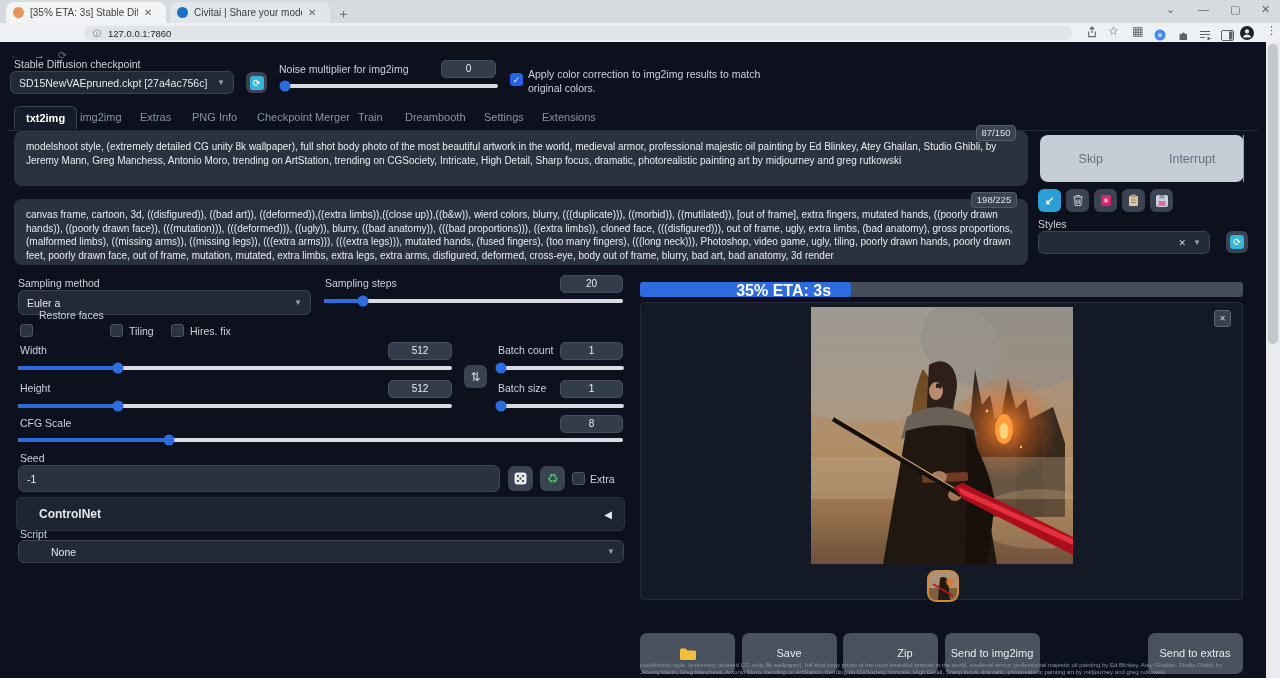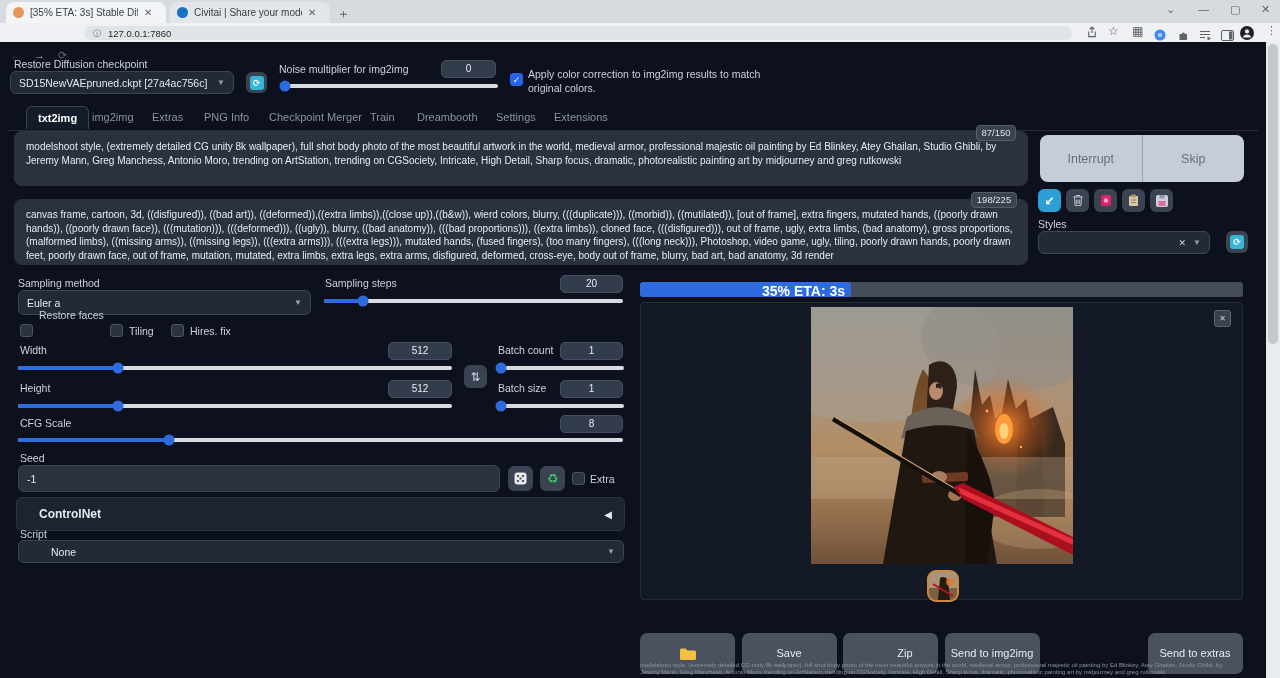--- a/index.html
+++ b/index.html
@@ -38,21 +38,21 @@
                   background:#2e6bdf; transform:translate(-50%,-50%); }
   .cbox { position:absolute; width:13px; height:13px; border-radius:3px; background:#2a3340; border:1px solid #4b5563; }
   .cbox.checked { background:#2563eb; border-color:#2563eb; color:#fff; font-size:9px; line-height:12px; text-align:center; }
   .iconbtn { position:absolute; background:#3a4352; border-radius:6px; display:flex; align-items:center; justify-content:center; }
   .cyansq { width:14px; height:14px; border-radius:3px; background:#35b6d9; color:#fff; font-size:9px;
             line-height:14px; text-align:center; font-weight:bold; }
   .counter { position:absolute; background:#39424f; border:1px solid #535d6d; border-radius:4px;
              color:#dde1e7; font-size:9.5px; text-align:center; line-height:14px; z-index:5; }
   .ta { position:absolute; background:#2a3240; border-radius:8px; color:#e8ebf0; font-size:10px;
         line-height:13.5px; padding:9px 12px; overflow:hidden; }
-  .navtab { position:absolute; top:111px; font-size:11px; color:#8b93a1;margin-left:12px; }
+  .navtab { position:absolute; top:111px; font-size:11px; color:#8b93a1; }
   .navtab.active { top:106px; border:1px solid #3b4452; border-bottom:none; background:#151c29;
                    border-radius:6px 6px 0 0; padding:5px 11px; color:#fff; font-weight:bold; }
   .fbtn { position:absolute; top:617px; width:95px; height:41px; background:#4a5260; border-radius:7px;
           color:#e8ebef; font-size:11px; display:flex; align-items:center; justify-content:center;
           text-align:center; line-height:13px; padding:0 6px;margin-top:16px; }
 </style>
 </head>
 <body>
 
 <div id="app">
@@ -107,21 +107,21 @@
         <circle cx="7" cy="7" r="7" fill="#202124"></circle>
         <circle cx="7" cy="5.4" r="2.1" fill="#e8eaed"></circle>
         <path d="M2.8 11.5a4.4 4.4 0 0 1 8.4 0z" fill="#e8eaed"></path>
       </svg></span>
   <span class="tbicon" style="left:1266px;top:24px;font-size:11px;color:#5f6368;">⋮</span>
 
   <div style="position:absolute;left:1266px;top:42px;width:14px;height:636px;background:#e9ebee;">
     <div style="position:absolute;left:2px;top:2px;width:10px;height:300px;background:#c4c8cd;border-radius:5px;"></div>
   </div>
 
-  <span class="lbl" style="left:14px;top:58px;">Restore Diffusion checkpoint</span>
+  <span class="lbl" style="left:14px;top:58px;">Stable Diffusion checkpoint</span>
   <div class="ddown" style="left:10px;top:71px;width:224px;height:23px;">
     <span>SD15NewVAEpruned.ckpt [27a4ac756c]</span>
     <span class="car">▼</span>
   </div>
   <div class="iconbtn" style="left:246px;top:72px;width:21px;height:21px;">
     <span class="cyansq">⟳</span>
   </div>
   <span class="lbl" style="left:279px;top:63px;">Noise multiplier for img2img</span>
   <div class="numbox" style="left:441px;top:60px;width:55px;height:18px;">0</div>
   <div class="slider" style="left: 281px; top: 84px; width: 217px; --p: 2%;">
@@ -142,22 +142,22 @@
   <span class="navtab" style="left:484px;">Settings</span>
   <span class="navtab" style="left:542px;">Extensions</span>
 
   <div class="counter" style="left:976px;top:125px;width:40px;height:16px;">87/150</div>
   <div class="ta" style="left:14px;top:131px;width:1014px;height:55px;">modelshoot style, (extremely detailed CG unity 8k wallpaper), full shot body photo of the most beautiful artwork in the world, medieval armor, professional majestic oil painting by Ed Blinkey, Atey Ghailan, Studio Ghibli, by Jeremy Mann, Greg Manchess, Antonio Moro, trending on ArtStation, trending on CGSociety, Intricate, High Detail, Sharp focus, dramatic, photorealistic painting art by midjourney and greg rutkowski</div>
 
   <div class="counter" style="left:971px;top:192px;width:46px;height:16px;">198/225</div>
   <div class="ta" style="left:14px;top:199px;width:1014px;height:66px;">canvas frame, cartoon, 3d, ((disfigured)), ((bad art)), ((deformed)),((extra limbs)),((close up)),((b&amp;w)), wierd colors, blurry, (((duplicate))), ((morbid)), ((mutilated)), [out of frame], extra fingers, mutated hands, ((poorly drawn hands)), ((poorly drawn face)), (((mutation))), (((deformed))), ((ugly)), blurry, ((bad anatomy)), (((bad proportions))), ((extra limbs)), cloned face, (((disfigured))), out of frame, ugly, extra limbs, (bad anatomy), gross proportions, (malformed limbs), ((missing arms)), ((missing legs)), (((extra arms))), (((extra legs))), mutated hands, (fused fingers), (too many fingers), (((long neck))), Photoshop, video game, ugly, tiling, poorly drawn hands, poorly drawn feet, poorly drawn face, out of frame, mutation, mutated, extra limbs, extra legs, extra arms, disfigured, deformed, cross-eye, body out of frame, blurry, bad art, bad anatomy, 3d render</div>
 
   <div style="position:absolute;left:1040px;top:135px;width:204px;height:47px;background:#c6cdd7;border-radius:8px;display:flex;">
+    <div style="flex:1;display:flex;align-items:center;justify-content:center;font-size:12.5px;color:#66707e;">Skip</div>
     <div style="flex:1;display:flex;align-items:center;justify-content:center;font-size:12.5px;color:#66707e;border-right:1px solid #99a2ae;">Interrupt</div>
-    <div style="flex:1;display:flex;align-items:center;justify-content:center;font-size:12.5px;color:#66707e;">Skip</div>
   </div>
 
   <div class="iconbtn" style="left:1038px;top:189px;width:23px;height:23px;background:#2b9fd6;color:#fff;font-size:12px;font-weight:bold;">
       <span>↙</span>
     </div>
   <div class="iconbtn" style="left:1066px;top:189px;width:23px;height:23px;">
     <svg width="12" height="13" viewBox="0 0 12 13">
         <path d="M1 3h10M4 3V1.5h4V3M2.5 3l.6 8.5h5.8L9.5 3M4.3 5.5v4.5M6 5.5v4.5M7.7 5.5v4.5" stroke="#c9ced6" fill="none" stroke-width="0.9"></path>
       </svg>
   </div>
@@ -275,21 +275,21 @@
   </div>
 
   <span class="lbl" style="left:20px;top:528px;">Script</span>
   <div class="ddown" style="left:18px;top:540px;width:606px;height:23px;padding-left:32px;">
     <span>None</span>
     <span class="car">▼</span>
   </div>
 
   <div style="position: absolute; left: 640px; top: 282px; width: 603px; height: 15px; background: rgb(69, 77, 91); border-radius: 3px; overflow: hidden; --p: 35%;">
     <div class="fill" style="position:absolute;left:0;top:0;height:15px;background:#2e6bdf;border-radius:3px;width:var(--p);text-align:right;">
-      <span style="color:#fff;font-size:14px;font-weight:bold;line-height:15px;padding-right:6px;">35% ETA: 3s</span>
+      <span style="color:#fff;font-size:16px;font-weight:bold;line-height:15px;padding-right:20px;">35% ETA: 3s</span>
     </div>
   </div>
 
   <div style="position:absolute;left:640px;top:302px;width:603px;height:298px;background:#141a25;border:1px solid #232b39;border-radius:4px;">
     <div style="position:absolute;right:11px;top:7px;width:17px;height:17px;background:#39414e;border:1px solid #5b6472;border-radius:3px;color:#cfd4db;font-size:8px;text-align:center;line-height:15px;">✕</div>
 
     <svg style="position:absolute;left:170px;top:4px;" width="262" height="257" viewBox="0 0 262 257">
       <defs>
         <linearGradient id="bg" x1="0" y1="0" x2="0" y2="1">
           <stop offset="0" stop-color="#97948d"></stop>

